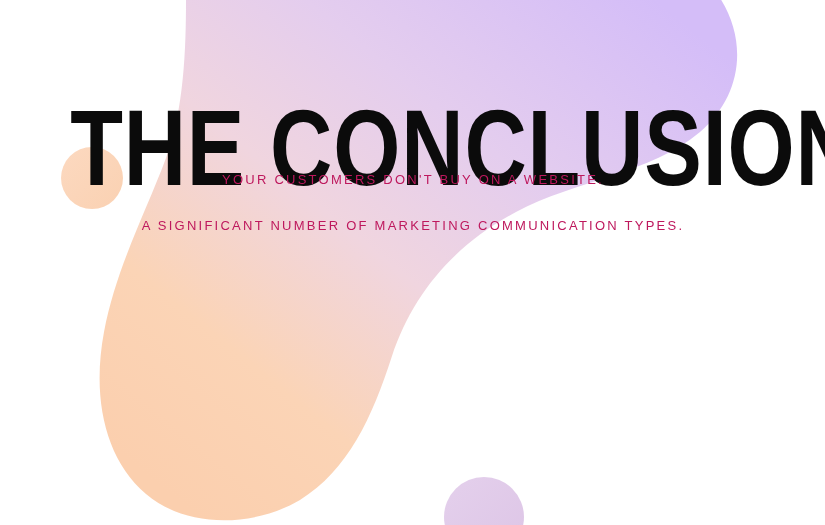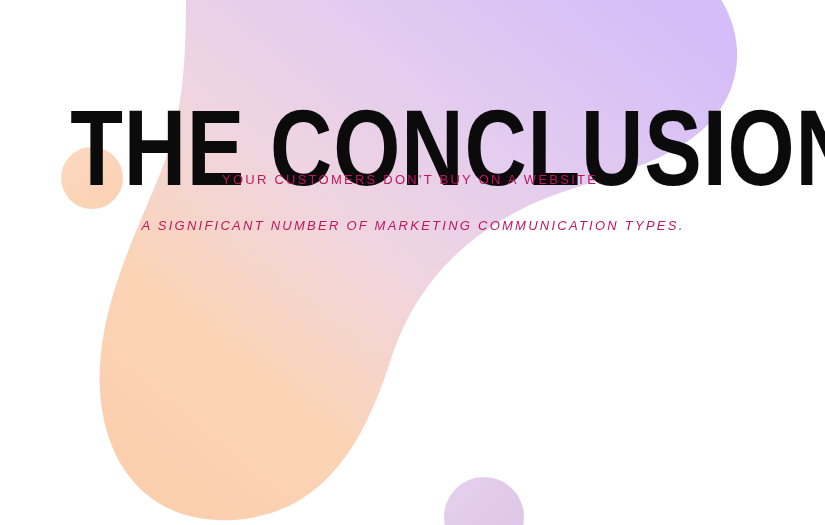--- a/index.html
+++ b/index.html
@@ -64,21 +64,20 @@
     font-size: 13px;
     line-height: 23.4px;
     letter-spacing: 2.25px;
     color: #be185d;
     text-transform: uppercase;
     margin: 0 0 23px 0;
     white-space: pre-line;
   }
   .body-line:last-child {
     margin-bottom: 0;
-    font-style: italic;
   }
 </style>
 </head>
 <body>
 
 <div id="slide">
 
   <svg id="bg-art" viewBox="0 0 825 525" width="825" height="525" xmlns="http://www.w3.org/2000/svg">
     <defs>
       <linearGradient id="blobGrad" x1="0.08" y1="0.92" x2="0.93" y2="0.06">

